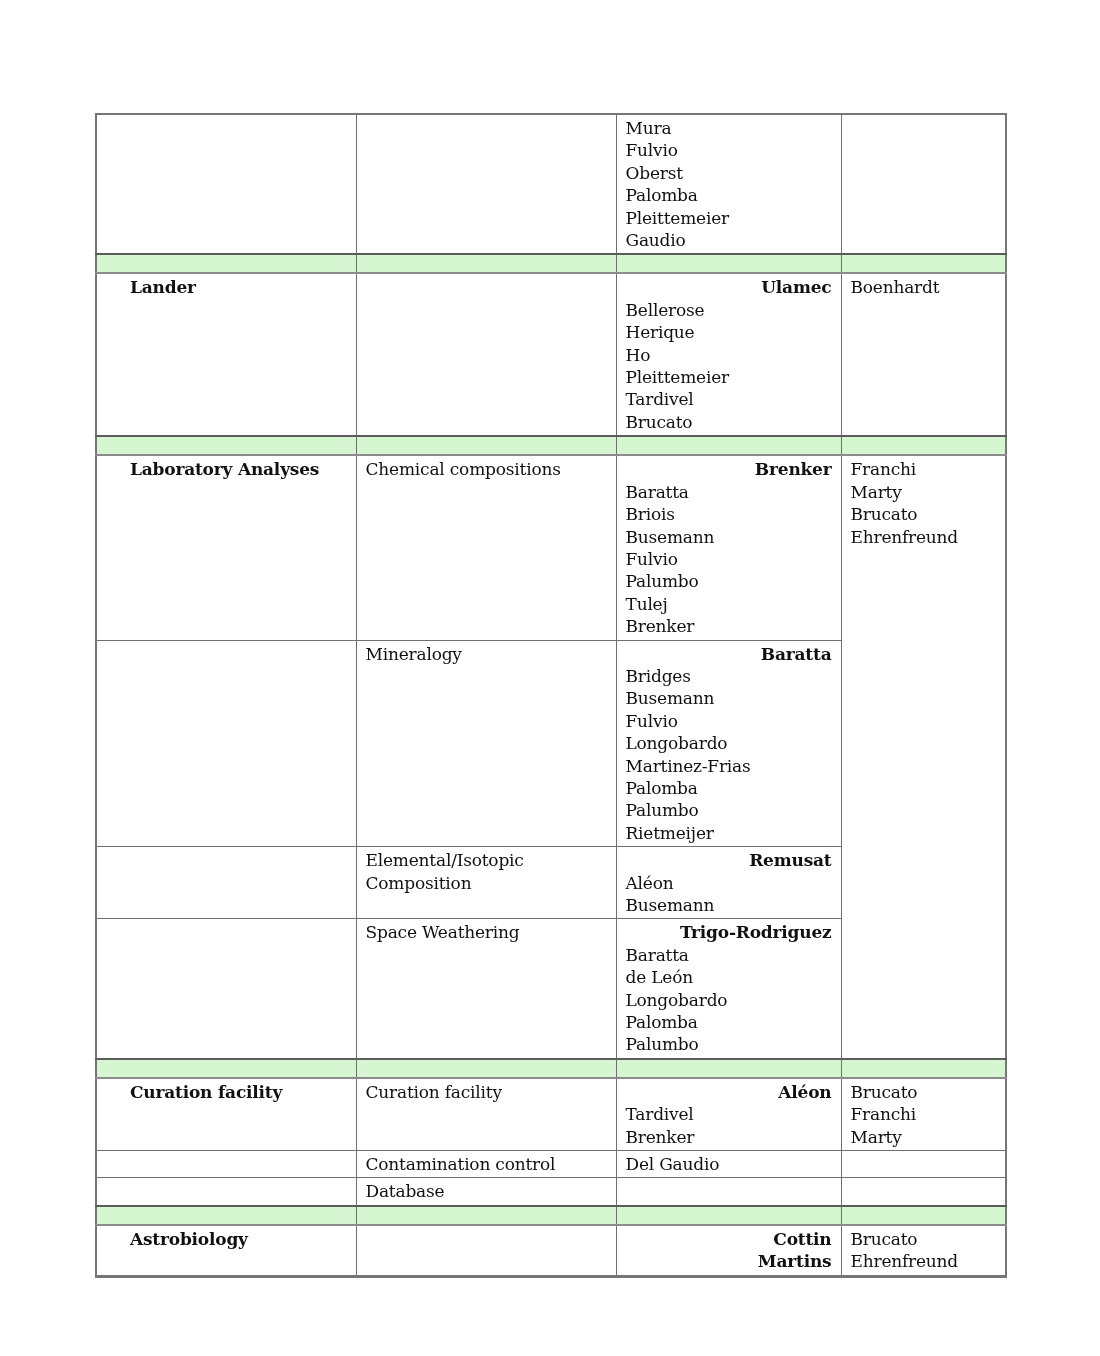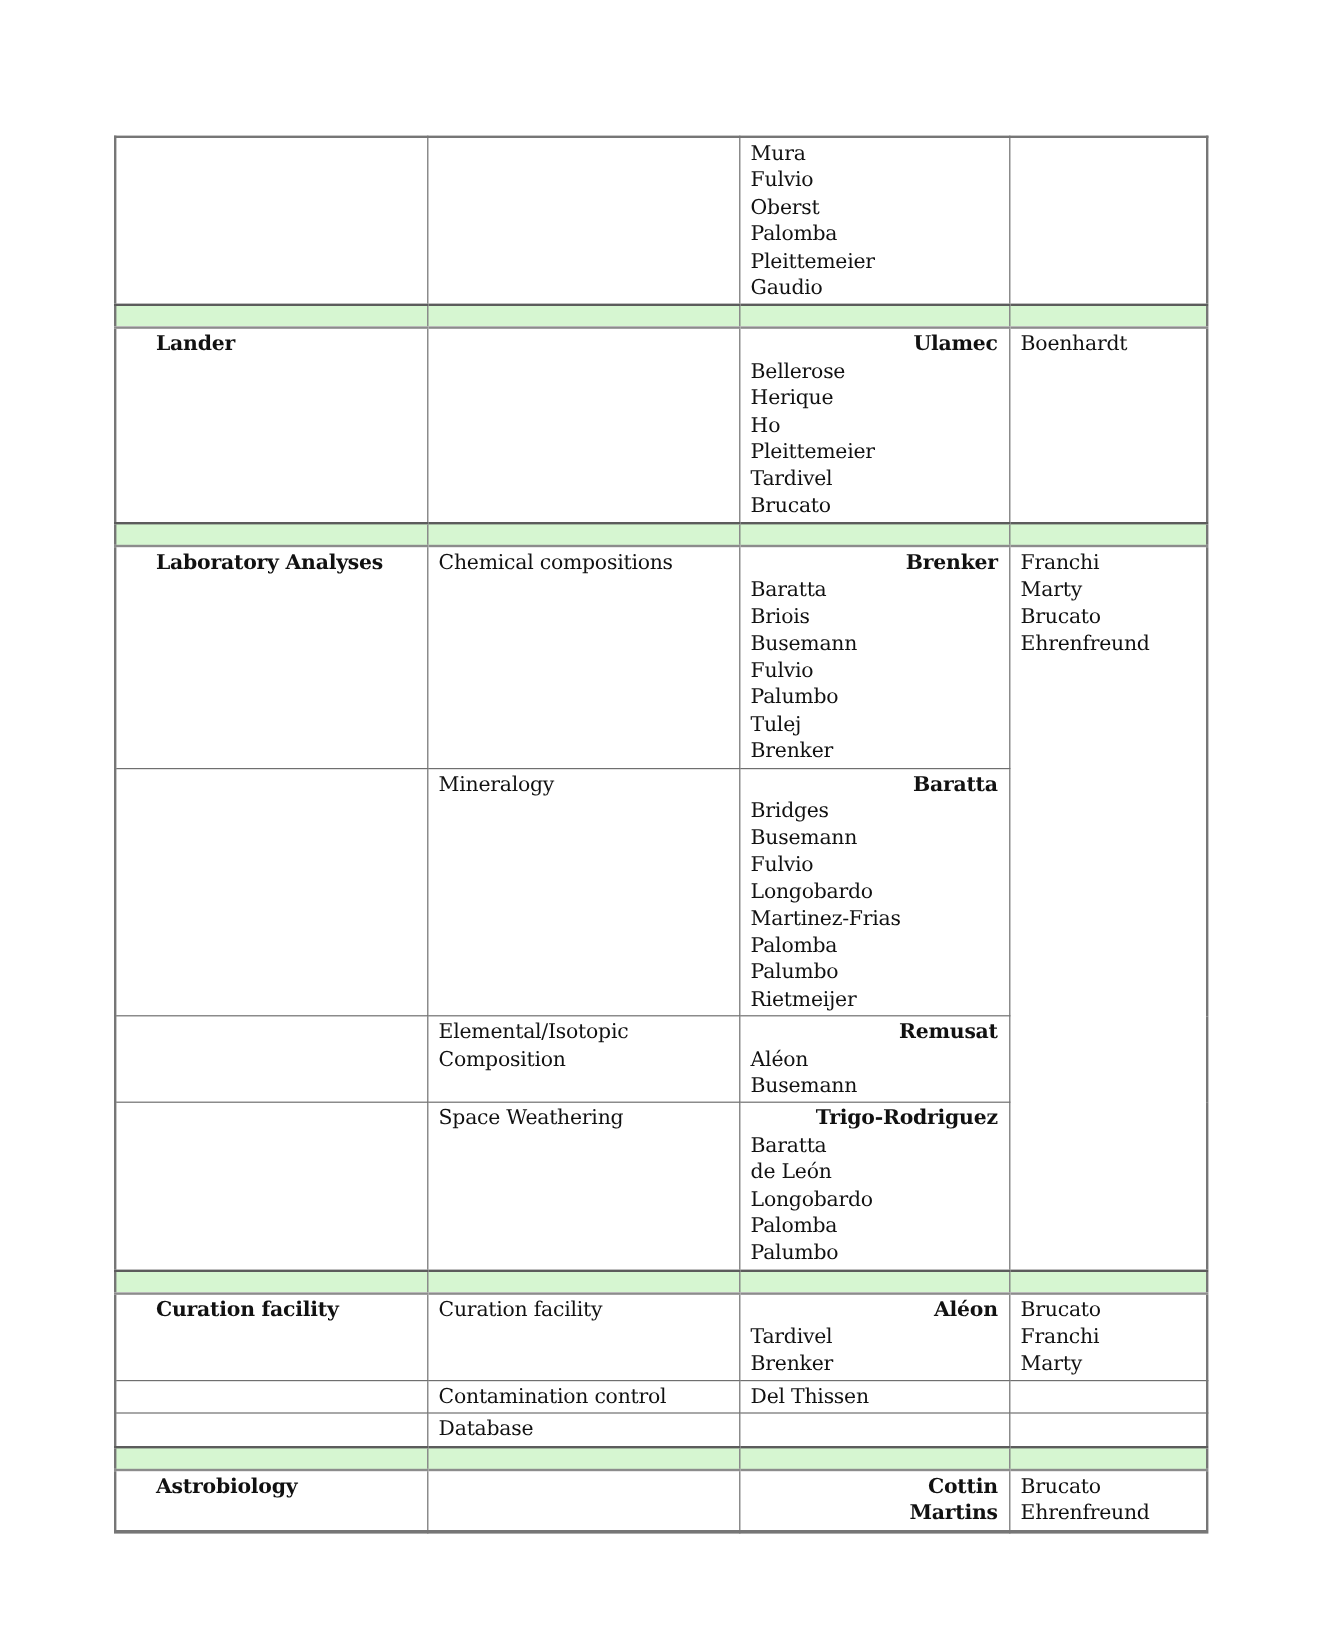--- a/index.html
+++ b/index.html
@@ -194,21 +194,21 @@
           <div class="ln">Marty</div>
         </td>
       </tr>
 
       <tr style="height:23px">
         <td class="topic"></td>
         <td class="sub">
           <div>Contamination control</div>
         </td>
         <td class="members">
-          <div class="ln">Del Thissen</div>
+          <div class="ln">Del Gaudio</div>
         </td>
         <td class="adv"></td>
       </tr>
 
       <tr style="height:22px">
         <td class="topic"></td>
         <td class="sub">
           <div>Database</div>
         </td>
         <td class="members"></td>

